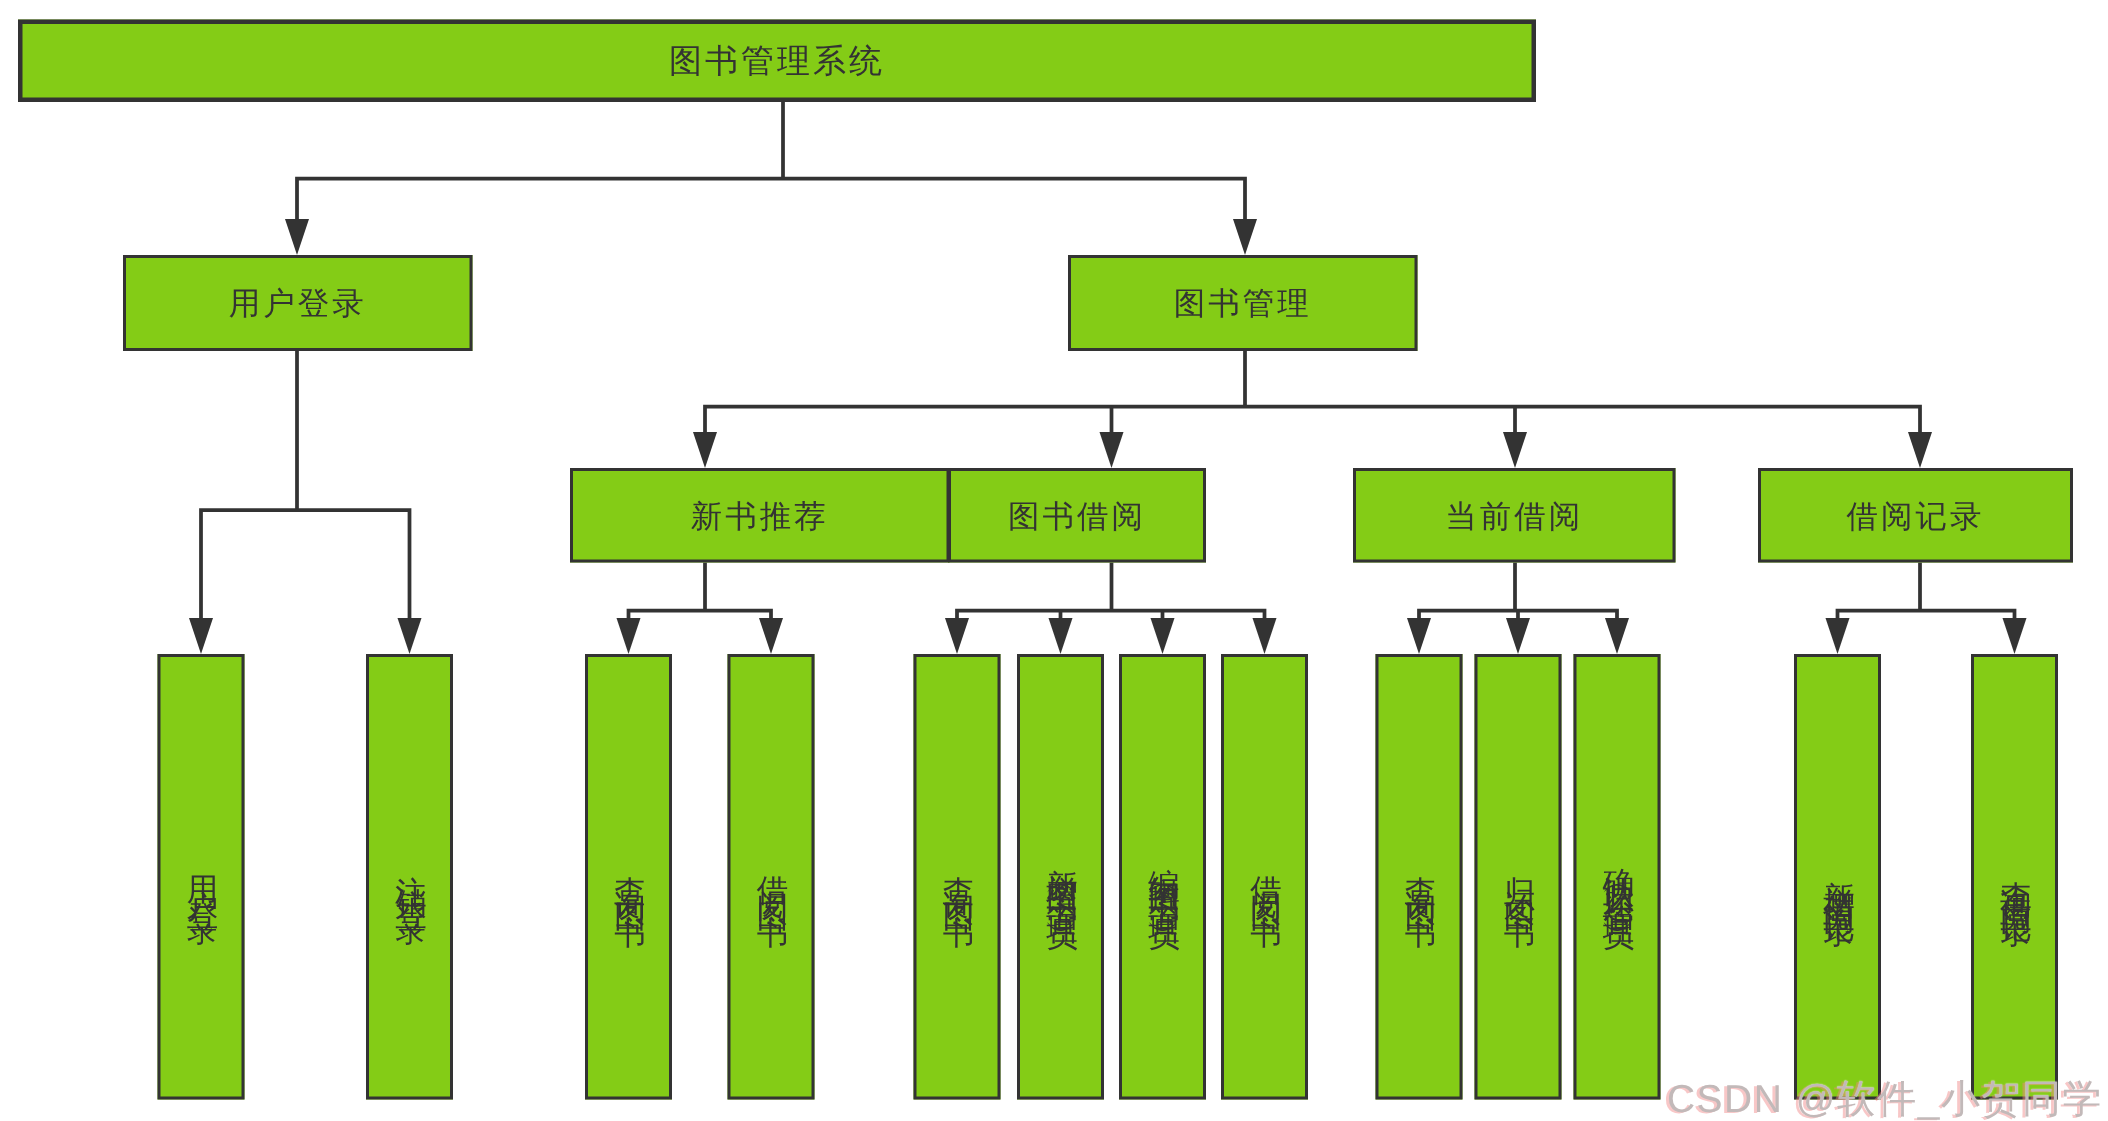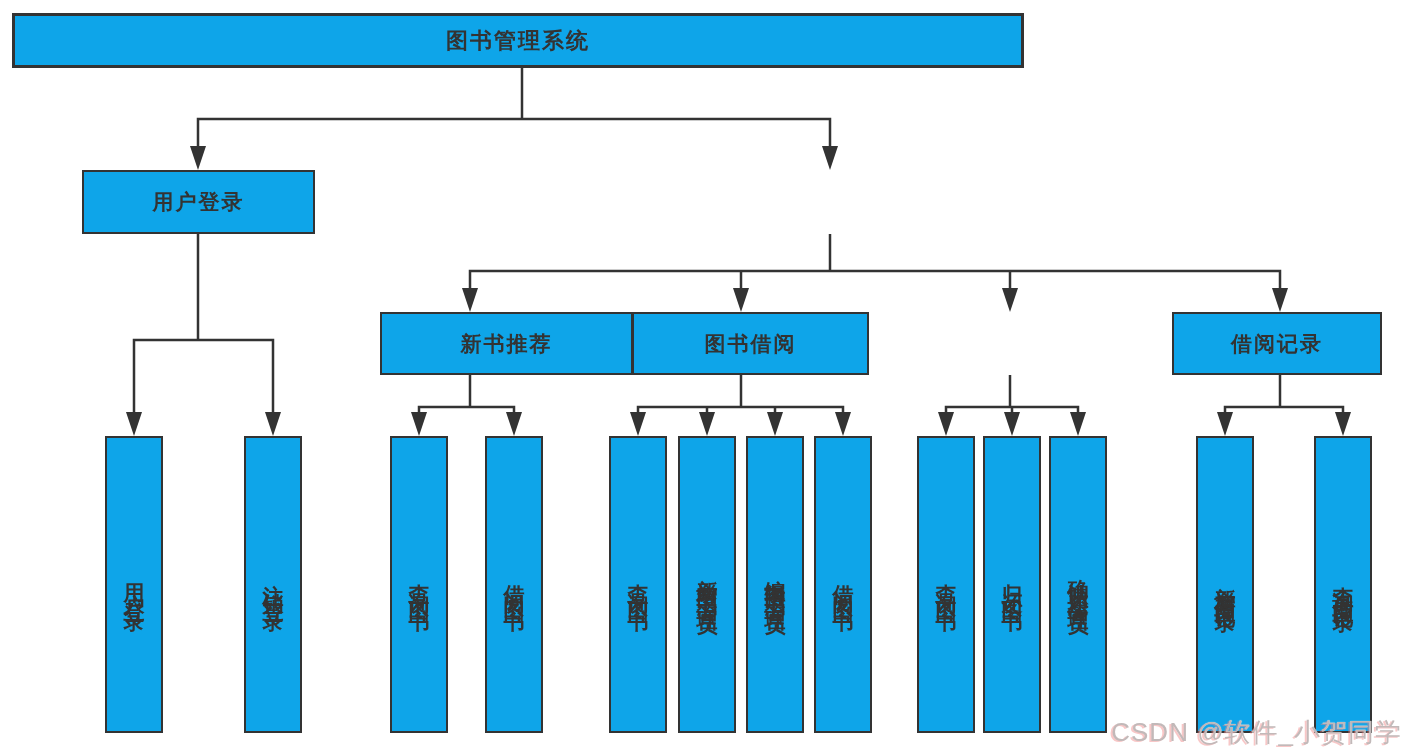--- a/index.html
+++ b/index.html
@@ -31,46 +31,45 @@
     stroke: var(--line);
     stroke-width: 2.5;
   }
   .connectors path.head {
     fill: var(--line);
     stroke: none;
   }
 
   .node {
     position: absolute;
-    background: #0ea5e9;
+    background: #84cc16;
     border: 2px solid var(--line);
     color: var(--line);
     display: flex;
     align-items: center;
     justify-content: center;
     font-size: 21px;
     z-index: 2;
     letter-spacing: 2px;
-    font-weight: bold;
   }
 
   .node.root {
     left: 12px; top: 13px;
     width: 1012px; height: 55px;
     border-width: 3px;
     font-size: 22px;
   }
 
   .node.l2 { top: 170px; width: 233px; height: 64px; }
   .node.l2.user { left: 82px; }
   .node.l2.book { left: 712px; }
 
   .node.l3 { top: 312px; height: 63px; }
   .node.l3.recommend { left: 380px; width: 253px; }
-  .node.l3.borrow    { left: 632px; width: 237px; }
+  .node.l3.borrow    { left: 632px; width: 172px; }
   .node.l3.current   { left: 902px; width: 215px; }
   .node.l3.records   { left: 1172px; width: 210px; }
 
   .node.leaf {
     top: 436px;
     width: 58px; height: 297px;
     writing-mode: vertical-rl;
     text-orientation: mixed;
     letter-spacing: 9px;
     line-height: 58px;
@@ -152,23 +151,25 @@
 
     <path class="wire" d="M1280,375 L1280,407"></path>
     <path class="wire" d="M1225,414 L1225,407 L1343,407 L1343,414"></path>
     <path class="head" d="M1225,436 L1217,412 L1233,412 Z"></path>
     <path class="head" d="M1343,436 L1335,412 L1351,412 Z"></path>
   </svg>
 
   <div class="node root">图书管理系统</div>
 
   <div class="node l2 user">用户登录</div>
+  <div class="node l2 book">图书管理</div>
 
   <div class="node l3 recommend">新书推荐</div>
   <div class="node l3 borrow">图书借阅</div>
+  <div class="node l3 current">当前借阅</div>
   <div class="node l3 records">借阅记录</div>
 
   <div class="node leaf user-login">用户登录</div>
   <div class="node leaf logout">注销登录</div>
 
   <div class="node leaf rec-query">查询图书</div>
   <div class="node leaf rec-borrow">借阅图书</div>
 
   <div class="node leaf bor-query">查询图书</div>
   <div class="node leaf long bor-add">新增图书（管理员）</div>

